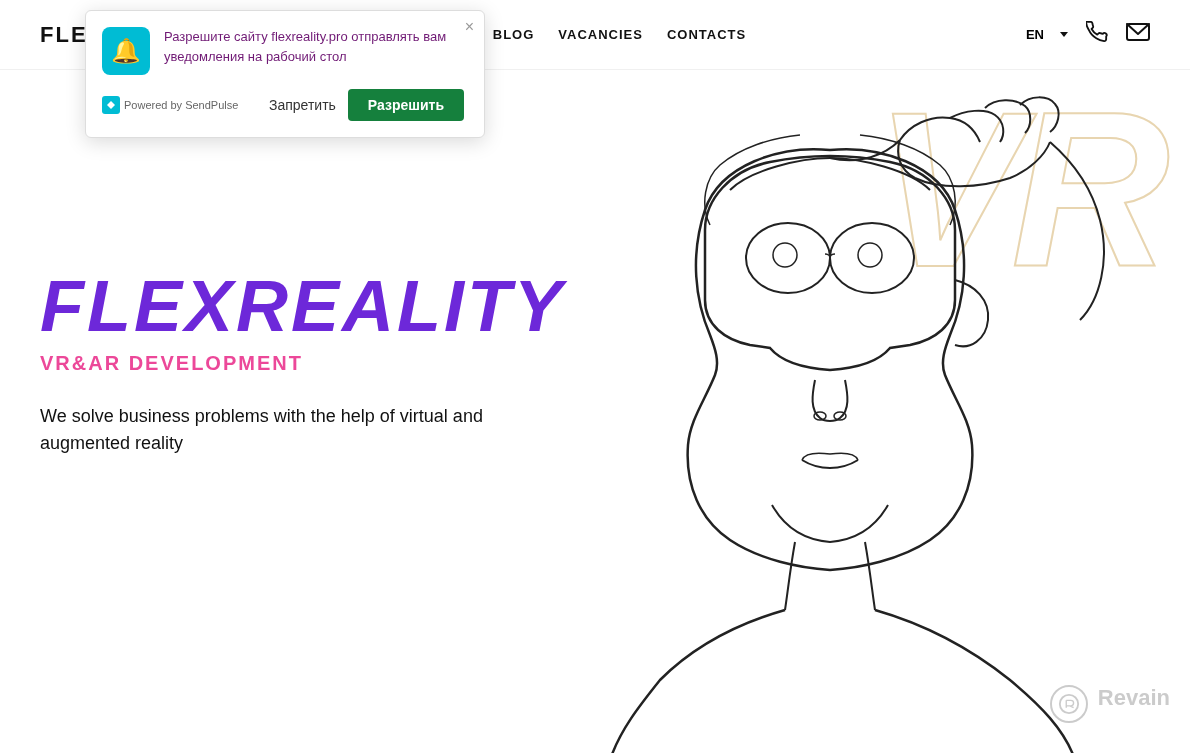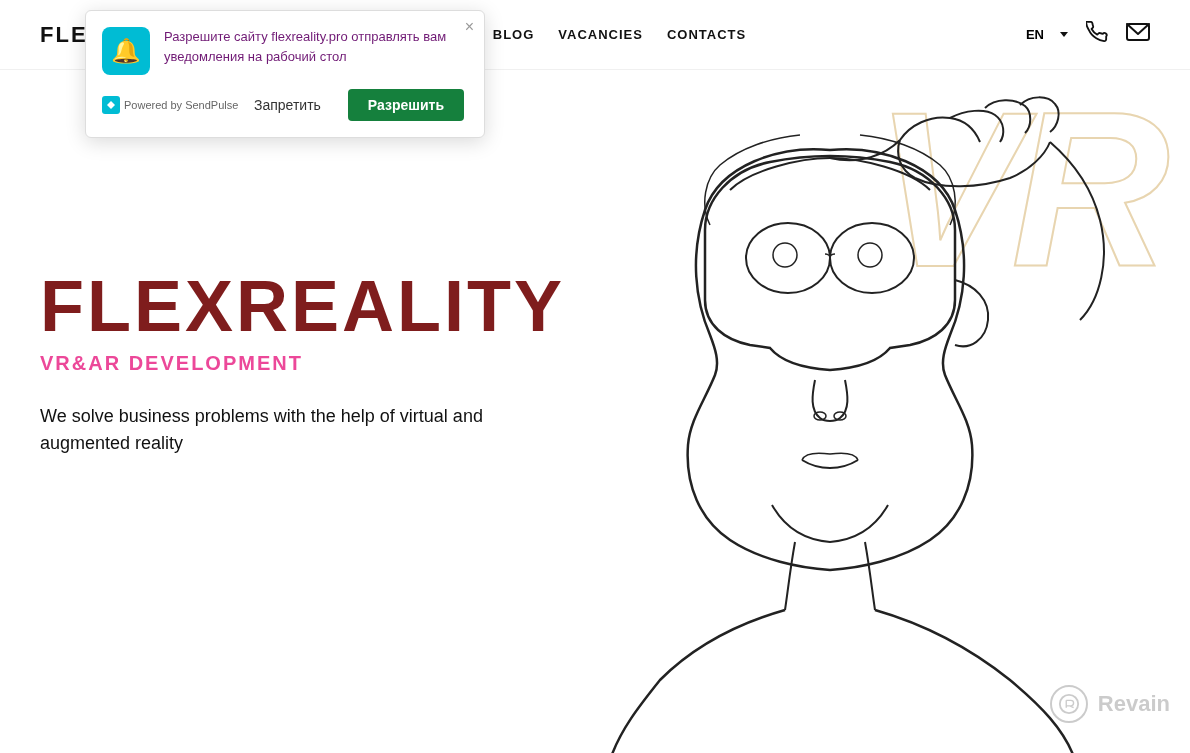--- a/index.html
+++ b/index.html
@@ -98,22 +98,23 @@
       position: absolute;
       left: 40px;
       top: 200px;
       z-index: 2;
     }
 
     .hero-title {
       font-size: 72px;
       font-weight: 900;
       letter-spacing: 3px;
-      color: #7f1d1d;
+      color: #6d28d9;
       line-height: 1;
+      font-style: italic;
     }
 
     .hero-subtitle {
       font-size: 20px;
       font-weight: 900;
       color: #ec4899;
       letter-spacing: 2px;
       margin-top: 10px;
       text-transform: uppercase;
     }
@@ -151,21 +152,21 @@
       width: 620px;
       height: 700px;
     }
 
     
     .revain-mark {
       position: absolute;
       bottom: 30px;
       right: 20px;
       display: flex;
-      align-items: center;
+      align-items: flex-start;
       gap: 10px;
       z-index: 5;
       opacity: 0.5;
     }
 
     .revain-logo-circle {
       width: 38px;
       height: 38px;
       border: 2px solid #999;
       border-radius: 50%;
@@ -259,21 +260,21 @@
       display: flex;
       align-items: center;
       justify-content: center;
       font-size: 9px;
       color: #fff;
       font-weight: 900;
     }
 
     .popup-actions {
       display: flex;
-      gap: 27px;
+      gap: 12px;
       align-items: center;
     }
 
     .btn-deny {
       background: none;
       border: none;
       color: #333;
       font-size: 14px;
       cursor: pointer;
       font-weight: 500;

